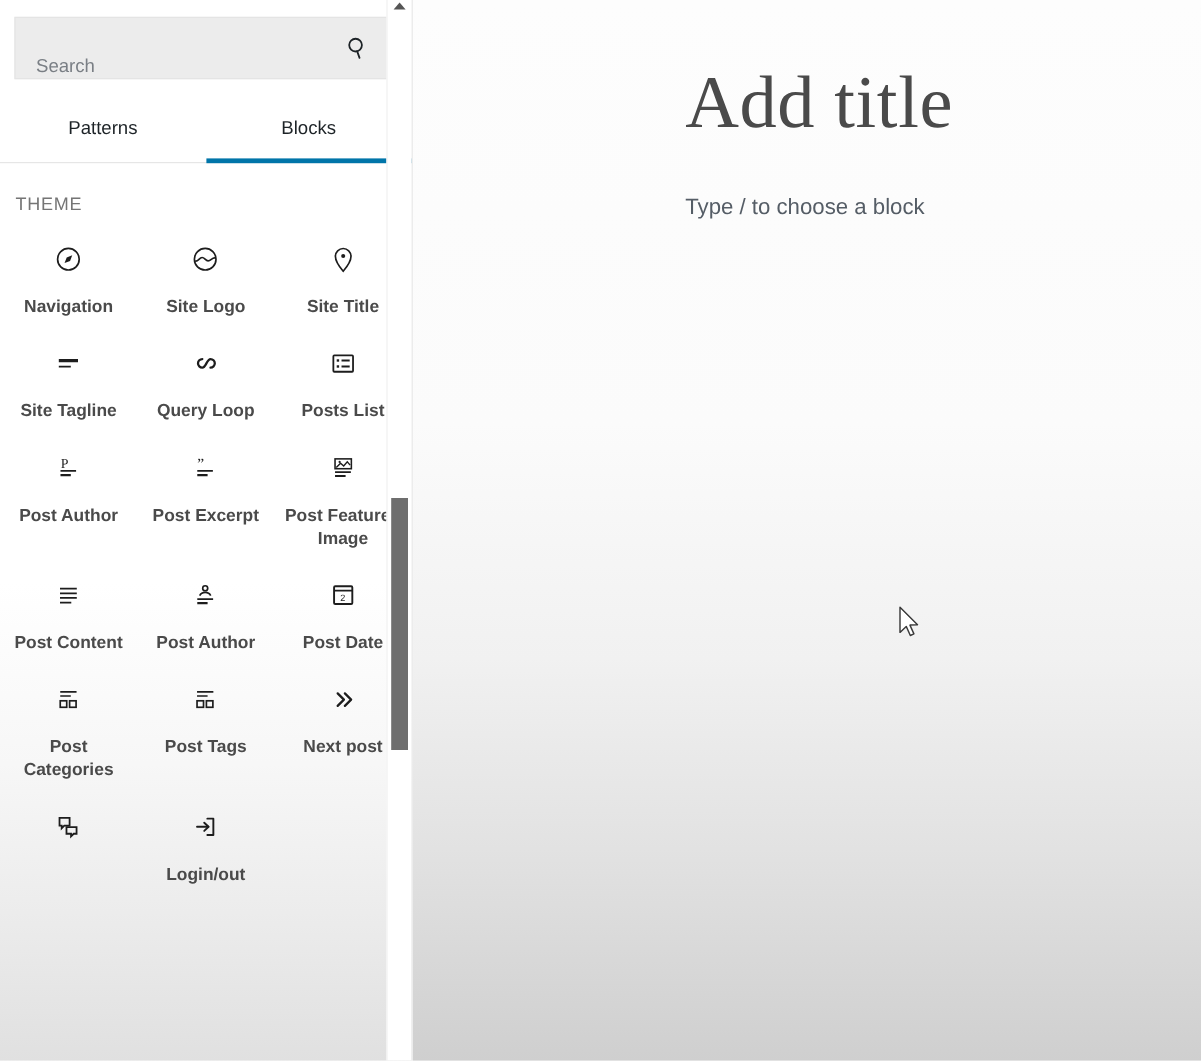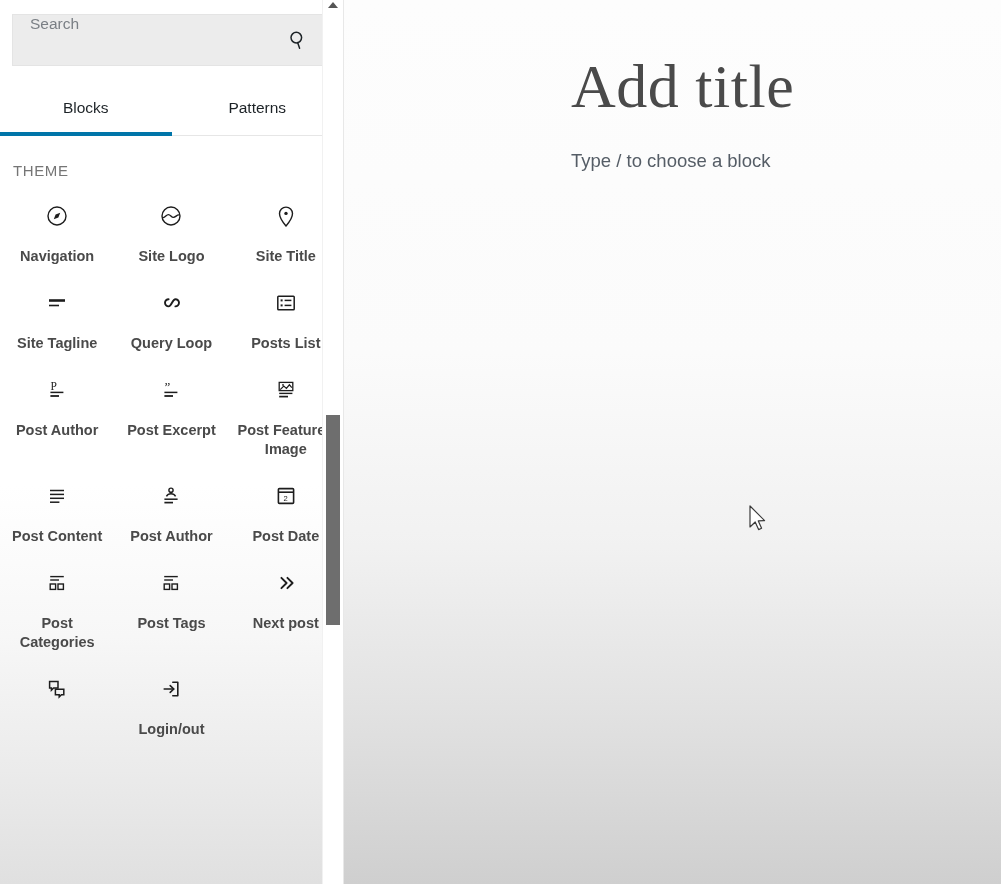--- a/index.html
+++ b/index.html
@@ -39,21 +39,21 @@
   .search-wrap {
     padding: 14px 12px 0 12px;
   }
   .search-box {
     position: relative;
     height: 52px;
     background: #ececec;
     border: 1px solid #e4e4e4;
     box-sizing: border-box;
     display: flex;
-    align-items: flex-start;
+    align-items: flex-end;
   }
   .search-box input {
     flex: 1;
     border: 0;
     outline: none;
     background: transparent;
     font-family: "Liberation Sans", sans-serif;
     font-size: 15.5px;
     color: #3c434a;
     padding: 0 46px 0 17px;
@@ -216,21 +216,21 @@
     background: transparent;
     width: 420px;
     padding: 0;
     margin: 0;
   }
   .post-title::placeholder {
     color: #4a4a4a;
     opacity: 1;
   }
   .post-body {
-    margin-top: 30px;
+    margin-top: 41px;
     font-size: 18.5px;
     color: #555d66;
     font-family: "Liberation Sans", sans-serif;
     outline: none;
     width: 430px;
   }
 
   
   .cursor {
     position: absolute;
@@ -254,22 +254,22 @@
         <span class="search-icon">
           <svg viewBox="0 0 20 20" width="20" height="20" fill="none" stroke="currentColor" stroke-width="1.5">
             <circle cx="8.3" cy="7.6" r="5.3"></circle>
             <line x1="9.6" y1="12.6" x2="11.6" y2="18.2" stroke-linecap="round"></line>
           </svg>
         </span>
       </div>
     </div>
 
     <div class="tabs">
+      <button class="tab">Patterns</button>
       <button class="tab is-active">Blocks</button>
-      <button class="tab">Patterns</button>
     </div>
 
     <div class="section-title">THEME</div>
 
     <div class="block-grid">
 
       <div class="block-item">
         <span class="block-icon">
           <svg viewBox="0 0 24 24" width="24" height="24" fill="none" stroke="currentColor" stroke-width="1.4">
             <circle cx="12" cy="12" r="9"></circle>

